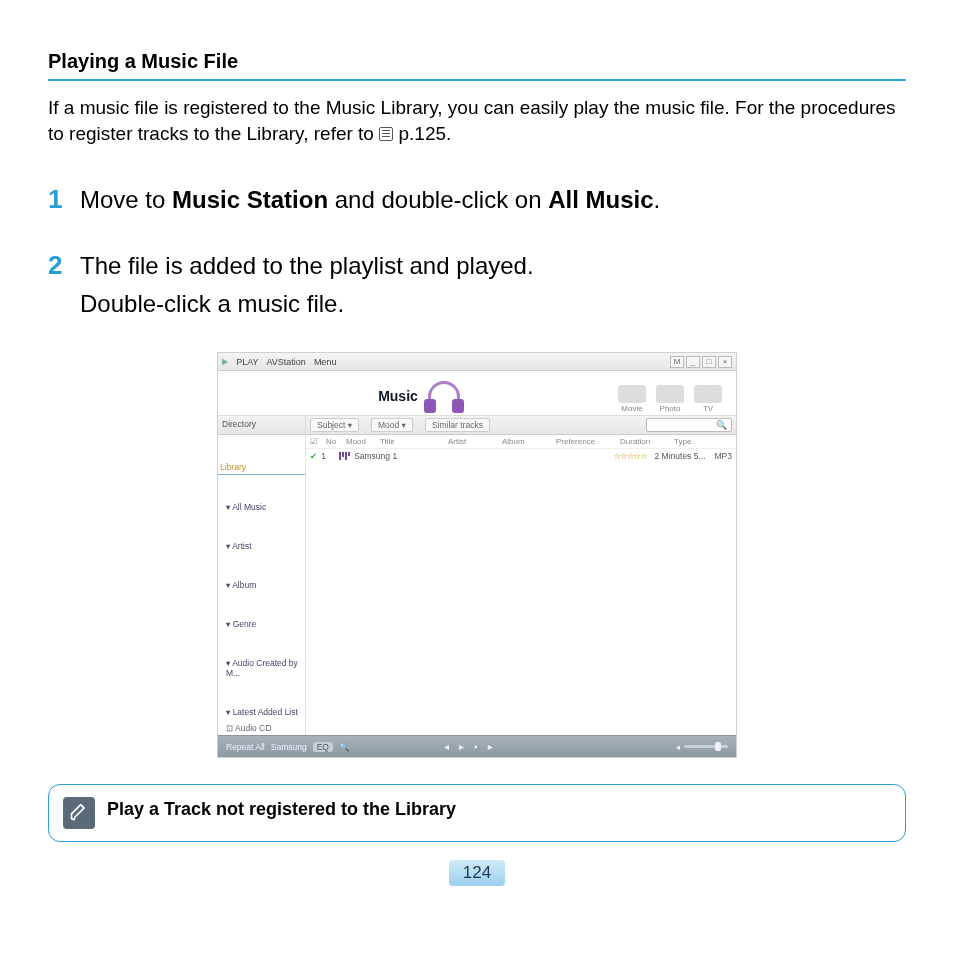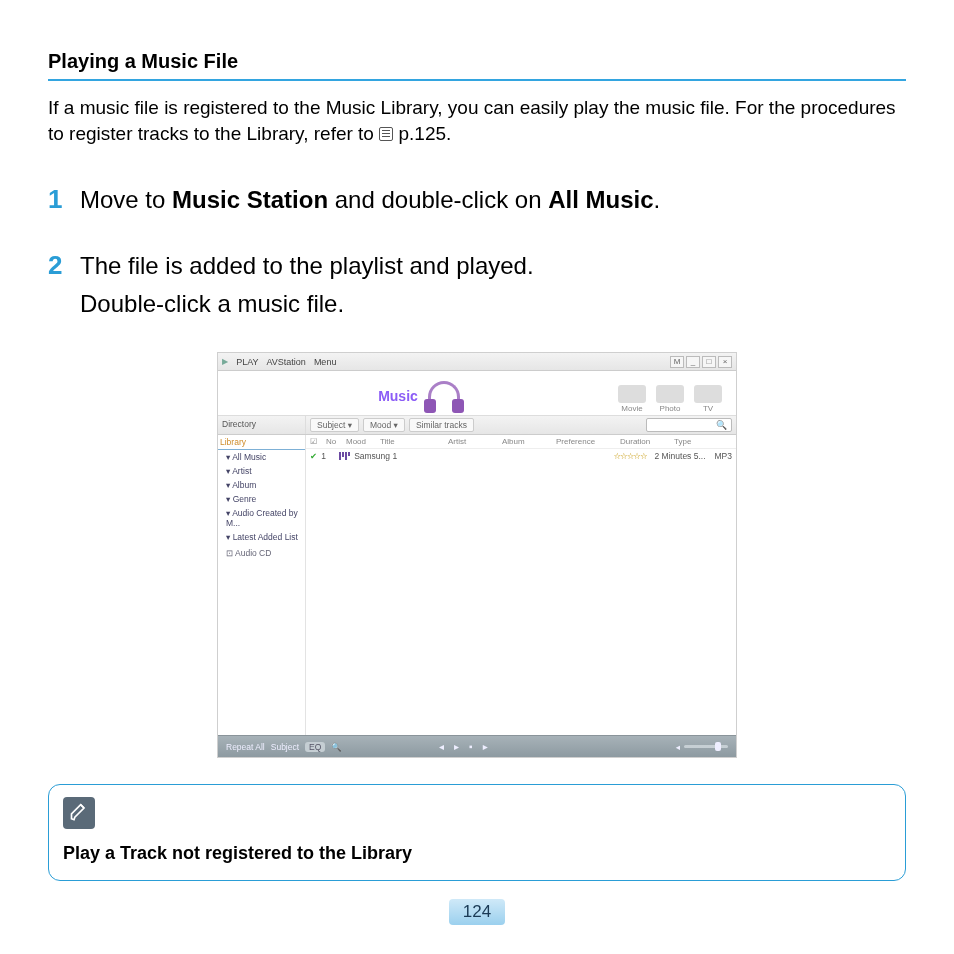--- a/index.html
+++ b/index.html
@@ -81,21 +81,21 @@
   .brandbar {
     display: flex;
     align-items: flex-end;
     justify-content: space-between;
     height: 44px;
     background: #fff;
     padding: 0 10px 2px 10px;
     position: relative;
   }
   .brand-center { display: flex; align-items: center; gap: 6px; }
-  .brand-label { color: #8b5cf6; font-weight: bold; font-size: 14px; }
+  .brand-label { color: #0f172a; font-weight: bold; font-size: 14px; }
   .headphones {
     
     width: 40px; height: 34px; position: relative;
   }
   .headphones .arc {
     position: absolute; left: 4px; right: 4px; top: 2px;
     height: 20px;
     border: 3px solid #aa7fc7;
     border-bottom: none;
     border-radius: 20px 20px 0 0;
@@ -124,21 +124,21 @@
     width: 88px;
     padding: 3px 4px;
     border-right: 1px solid #ddd;
     font-size: 8.5px;
     color: #555;
   }
   .filter-row {
     flex: 1;
     display: flex;
     align-items: center;
-    gap: 4px;
+    gap: 12px;
     padding: 2px 4px;
   }
   .filter-btn {
     background: #f9f9f9;
     border: 1px solid #ccc;
     border-radius: 2px;
     padding: 1px 6px;
     font-size: 8.5px;
     color: #666;
   }
@@ -155,21 +155,21 @@
   .body-row { display: flex; }
   .sidebar {
     width: 88px;
     border-right: 1px solid #e3e3e3;
     background: #fff;
     min-height: 300px;
     padding: 0;
     font-size: 8.5px;
     color: #5a7a9a;
   }
-  .sidebar .nav-item { padding: 2px 4px 2px 8px; color: #446; }
+  .sidebar .nav-item { padding: 2px 4px 2px 8px; color: #446; margin-top: 25px; }
   .sidebar .nav-item.root { padding-left: 2px; border-bottom: 1px solid #7db0d6; color: #cf8c2a; }
   .main { flex: 1; background: #fff; min-height: 300px; position: relative; }
   .col-headers {
     display: flex;
     font-size: 8px;
     color: #888;
     border-bottom: 1px solid #eee;
     padding: 2px 4px;
     gap: 4px;
     align-items: center;
@@ -228,21 +228,20 @@
 
   
   .note {
     border: 1.5px solid #2a9dd6;
     border-radius: 12px;
     padding: 12px 14px;
     display: flex;
     gap: 12px;
     align-items: flex-start;
     margin-top: 4px;
-    flex-direction: column;
   }
   .note-icon {
     width: 32px; height: 32px;
     background: #5a6a78;
     border-radius: 4px;
     color: #fff;
     display: flex; align-items: center; justify-content: center;
     flex-shrink: 0;
   }
   .note-icon svg { width: 20px; height: 20px; }
@@ -375,21 +374,21 @@
         <span class="stars">☆☆☆☆☆</span>
         <span style="width:56px">2 Minutes 5...</span>
         <span>MP3</span>
       </div>
 
     </div>
   </div>
 
   <div class="playbar">
     <span>Repeat All</span>
-    <span>Subject</span>
+    <span>Samsung</span>
     <span class="pill">EQ</span>
     <span>🔍</span>
     <div class="center">
       <span>◂</span>
       <span>▸</span>
       <span>▪</span>
       <span>▸</span>
     </div>
     <div class="vol">
       <span>◂</span>

